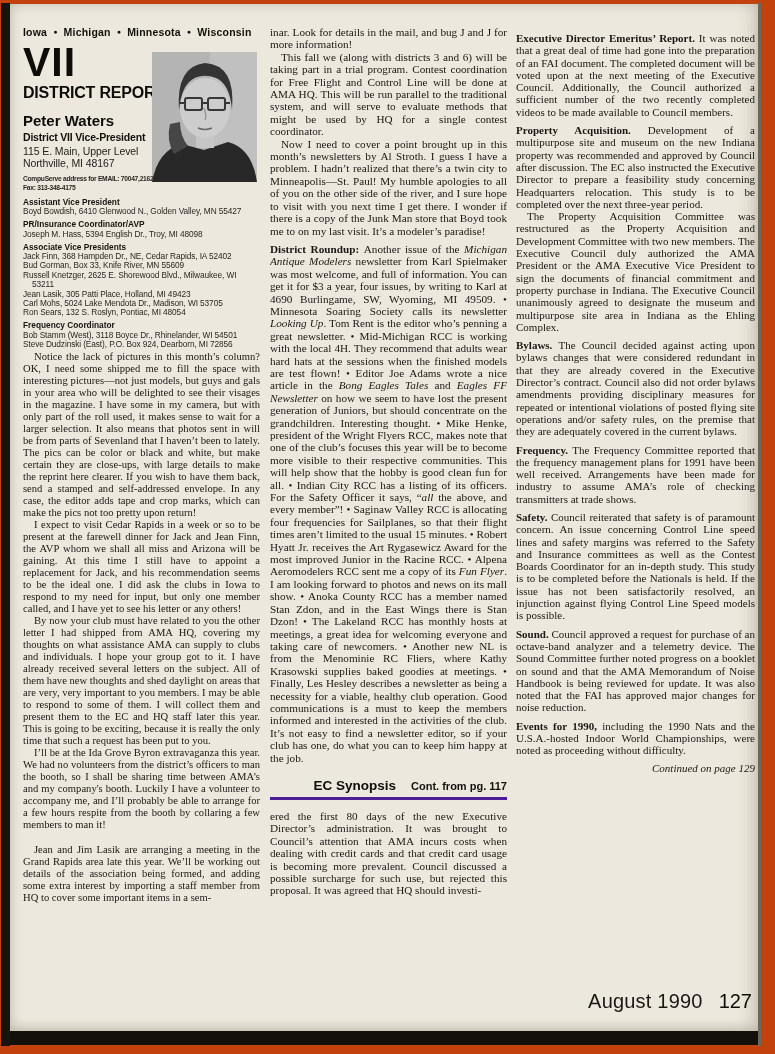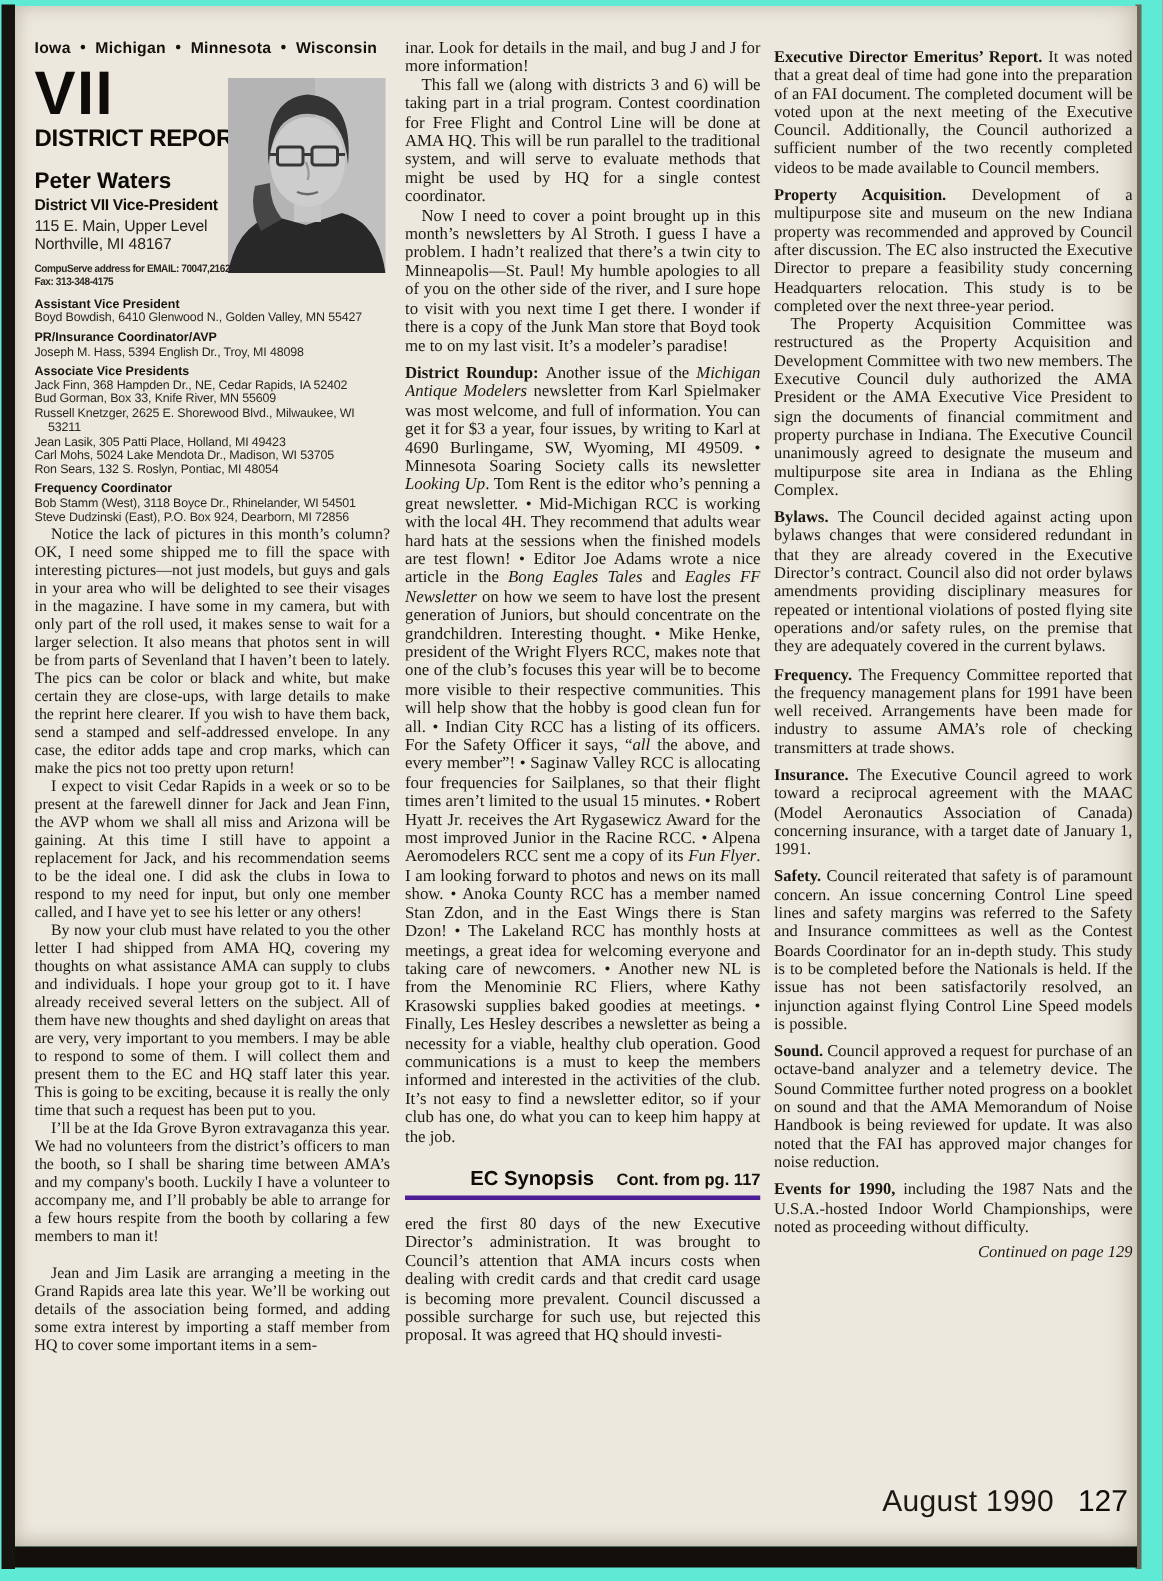--- a/index.html
+++ b/index.html
@@ -1,16 +1,16 @@
 <!DOCTYPE html>
 <html><head>
 <meta charset="utf-8">
 <style>
   html,body{margin:0;padding:0;background:#8f897c;}
-  #screenshot{position:relative;width:775px;height:1054px;background:#5eead4;overflow:hidden;
+  #screenshot{position:relative;width:775px;height:1054px;background:#c2410c;overflow:hidden;
     font-family:"Liberation Sans",sans-serif;color:#1c1916;}
   .edge-left{position:absolute;left:1px;top:3px;width:9px;height:1043px;background:#17140f;}
   .edge-bottom{position:absolute;left:10px;top:1031px;width:748px;height:14px;background:#13100c;}
   .edge-right{position:absolute;left:757px;top:3px;width:4px;height:1043px;background:#6d6759;}
   .page{position:absolute;left:10px;top:4px;width:748px;height:1027px;background:#ece8dd;
     box-shadow:inset -8px 0 14px rgba(92,82,60,.16), inset 0 -5px 10px rgba(92,82,60,.12), inset 4px 0 10px rgba(92,82,60,.10);}
   .col{position:absolute;top:22px;overflow:hidden;height:1002px;}
   .col-left{left:13px;width:237px;}
   .col-mid{left:260px;width:237px;}
   .col-right{left:506px;width:239px;}
@@ -154,24 +154,23 @@
         </div>
     </div>
 
     <div class="col col-right">
       <div class="body">
           <p class="para gap-s"><span class="run-b">Executive Director Emeritus’ Report. </span><span class="run-n">It was noted that a great deal of time had gone into the preparation of an FAI document. The completed document will be voted upon at the next meeting of the Executive Council. Additionally, the Council authorized a sufficient number of the two recently completed videos to be made available to Council members.</span></p>
           <p class="para gap-s"><span class="run-b">Property Acquisition. </span><span class="run-n">Development of a multipurpose site and museum on the new Indiana property was recommended and approved by Council after discussion. The EC also instructed the Executive Director to prepare a feasibility study concerning Headquarters relocation. This study is to be completed over the next three-year period.</span></p>
           <p class="para indent"><span class="run-n">The Property Acquisition Committee was restructured as the Property Acquisition and Development Committee with two new members. The Executive Council duly authorized the AMA President or the AMA Executive Vice President to sign the documents of financial commitment and property purchase in Indiana. The Executive Council unanimously agreed to designate the museum and multipurpose site area in Indiana as the Ehling Complex.</span></p>
           <p class="para gap-s"><span class="run-b">Bylaws. </span><span class="run-n">The Council decided against acting upon bylaws changes that were considered redundant in that they are already covered in the Executive Director’s contract. Council also did not order bylaws amendments providing disciplinary measures for repeated or intentional violations of posted flying site operations and/or safety rules, on the premise that they are adequately covered in the current bylaws.</span></p>
           <p class="para gap-s"><span class="run-b">Frequency. </span><span class="run-n">The Frequency Committee reported that the frequency management plans for 1991 have been well received. Arrangements have been made for industry to assume AMA’s role of checking transmitters at trade shows.</span></p>
-          <p class="para gap-s"><span class="run-b">Insurance. </span><span class="run-n">The Executive Council agreed to work toward a reciprocal agreement with the MAAC (Model Aeronautics Association of Canada) concerning insurance, with a target date of January 1, 1991.</span></p>
           <p class="para gap-s"><span class="run-b">Safety. </span><span class="run-n">Council reiterated that safety is of paramount concern. An issue concerning Control Line speed lines and safety margins was referred to the Safety and Insurance committees as well as the Contest Boards Coordinator for an in-depth study. This study is to be completed before the Nationals is held. If the issue has not been satisfactorily resolved, an injunction against flying Control Line Speed models is possible.</span></p>
           <p class="para gap-s"><span class="run-b">Sound. </span><span class="run-n">Council approved a request for purchase of an octave-band analyzer and a telemetry device. The Sound Committee further noted progress on a booklet on sound and that the AMA Memorandum of Noise Handbook is being reviewed for update. It was also noted that the FAI has approved major changes for noise reduction.</span></p>
-          <p class="para gap-s"><span class="run-b">Events for 1990, </span><span class="run-n">including the 1987 Nats and the U.S.A.-hosted Indoor World Championships, were noted as proceeding without difficulty.</span></p>
+          <p class="para gap-s"><span class="run-b">Events for 1990, </span><span class="run-n">including the 1990 Nats and the U.S.A.-hosted Indoor World Championships, were noted as proceeding without difficulty.</span></p>
         </div>
       <div class="continued-note">Continued on page 129</div>
     </div>
 
     <div class="footer">
       <span class="issue-date">August 1990</span>
       <span class="page-number">127</span>
     </div>
 
   </div>

